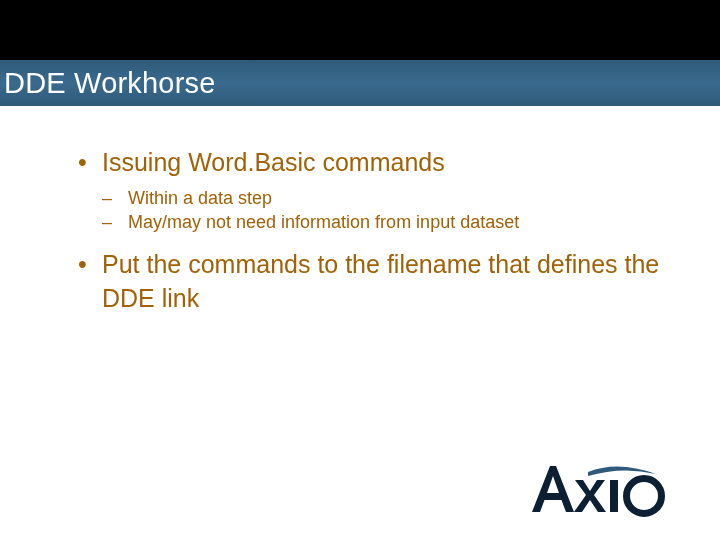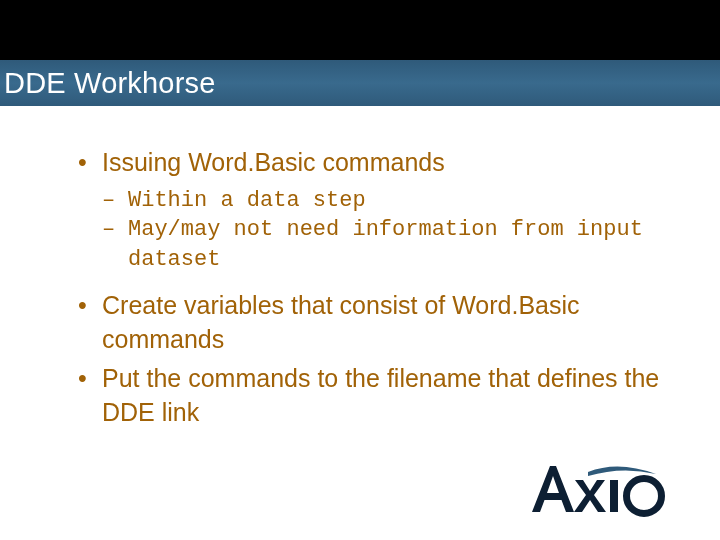--- a/index.html
+++ b/index.html
@@ -10,40 +10,39 @@
     width: 720px; height: 46px;
     background: linear-gradient(to bottom, #2f5a7a 0%, #396a8d 50%, #2f5a7a 100%);
     display: flex; align-items: center;
     padding-left: 4px;
   }
   .title-band h1 { color: #fff; font-weight: 400; font-size: 29px; letter-spacing: 0.2px; }
   .body { padding: 40px 60px 0 78px; color: #a16207; }
   .b1 { font-size: 25px; line-height: 1.35; margin-bottom: 6px; position: relative; padding-left: 24px; }
   .b1::before { content: "•"; position: absolute; left: 0; top: 0; }
   .sub { margin: 2px 0 14px 24px; }
-  .b2 { font-size: 22px; line-height: 1.35; position: relative; padding-left: 26px; font-family: Liberation Mono, monospace; }
+  .b2 { font-size: 18px; line-height: 1.35; position: relative; padding-left: 26px; }
   .b2::before { content: "–"; position: absolute; left: 0; top: 0; }
   .logo { position: absolute; right: 40px; bottom: 22px; }
   .logo svg { display: block; }
 </style>
 </head>
 <body>
 
 <div class="slide">
   <div class="top-band"></div>
   <div class="title-band">
     <h1>DDE Workhorse</h1>
   </div>
   <div class="body">
     <div class="b1">Issuing Word.Basic commands</div>
     <div class="sub">
       <div class="b2">Within a data step</div>
       <div class="b2">May/may not need information from input dataset</div>
     </div>
-    <div class="b1">Create variables that consist of Word.Basic commands</div>
     <div class="b1">Put the commands to the filename that defines the DDE link</div>
   </div>
   <div class="logo">
     <svg width="152" height="56" viewBox="0 0 152 56" xmlns="http://www.w3.org/2000/svg">
 
       <path d="M 4 50 L 22 4 L 28 4 L 46 50 L 38 50 L 33.5 38 L 16.5 38 L 12 50 Z M 19 31 L 31 31 L 25 14 Z" fill="#0d1f33"></path>
 
       <path d="M 47 18 L 55 18 L 62 29 L 69 18 L 77 18 L 66 33 L 78 50 L 70 50 L 62 38 L 54 50 L 46 50 L 58 33 Z" fill="#0d1f33"></path>
 
       <rect x="82" y="18" width="8" height="32" fill="#0d1f33"></rect>

